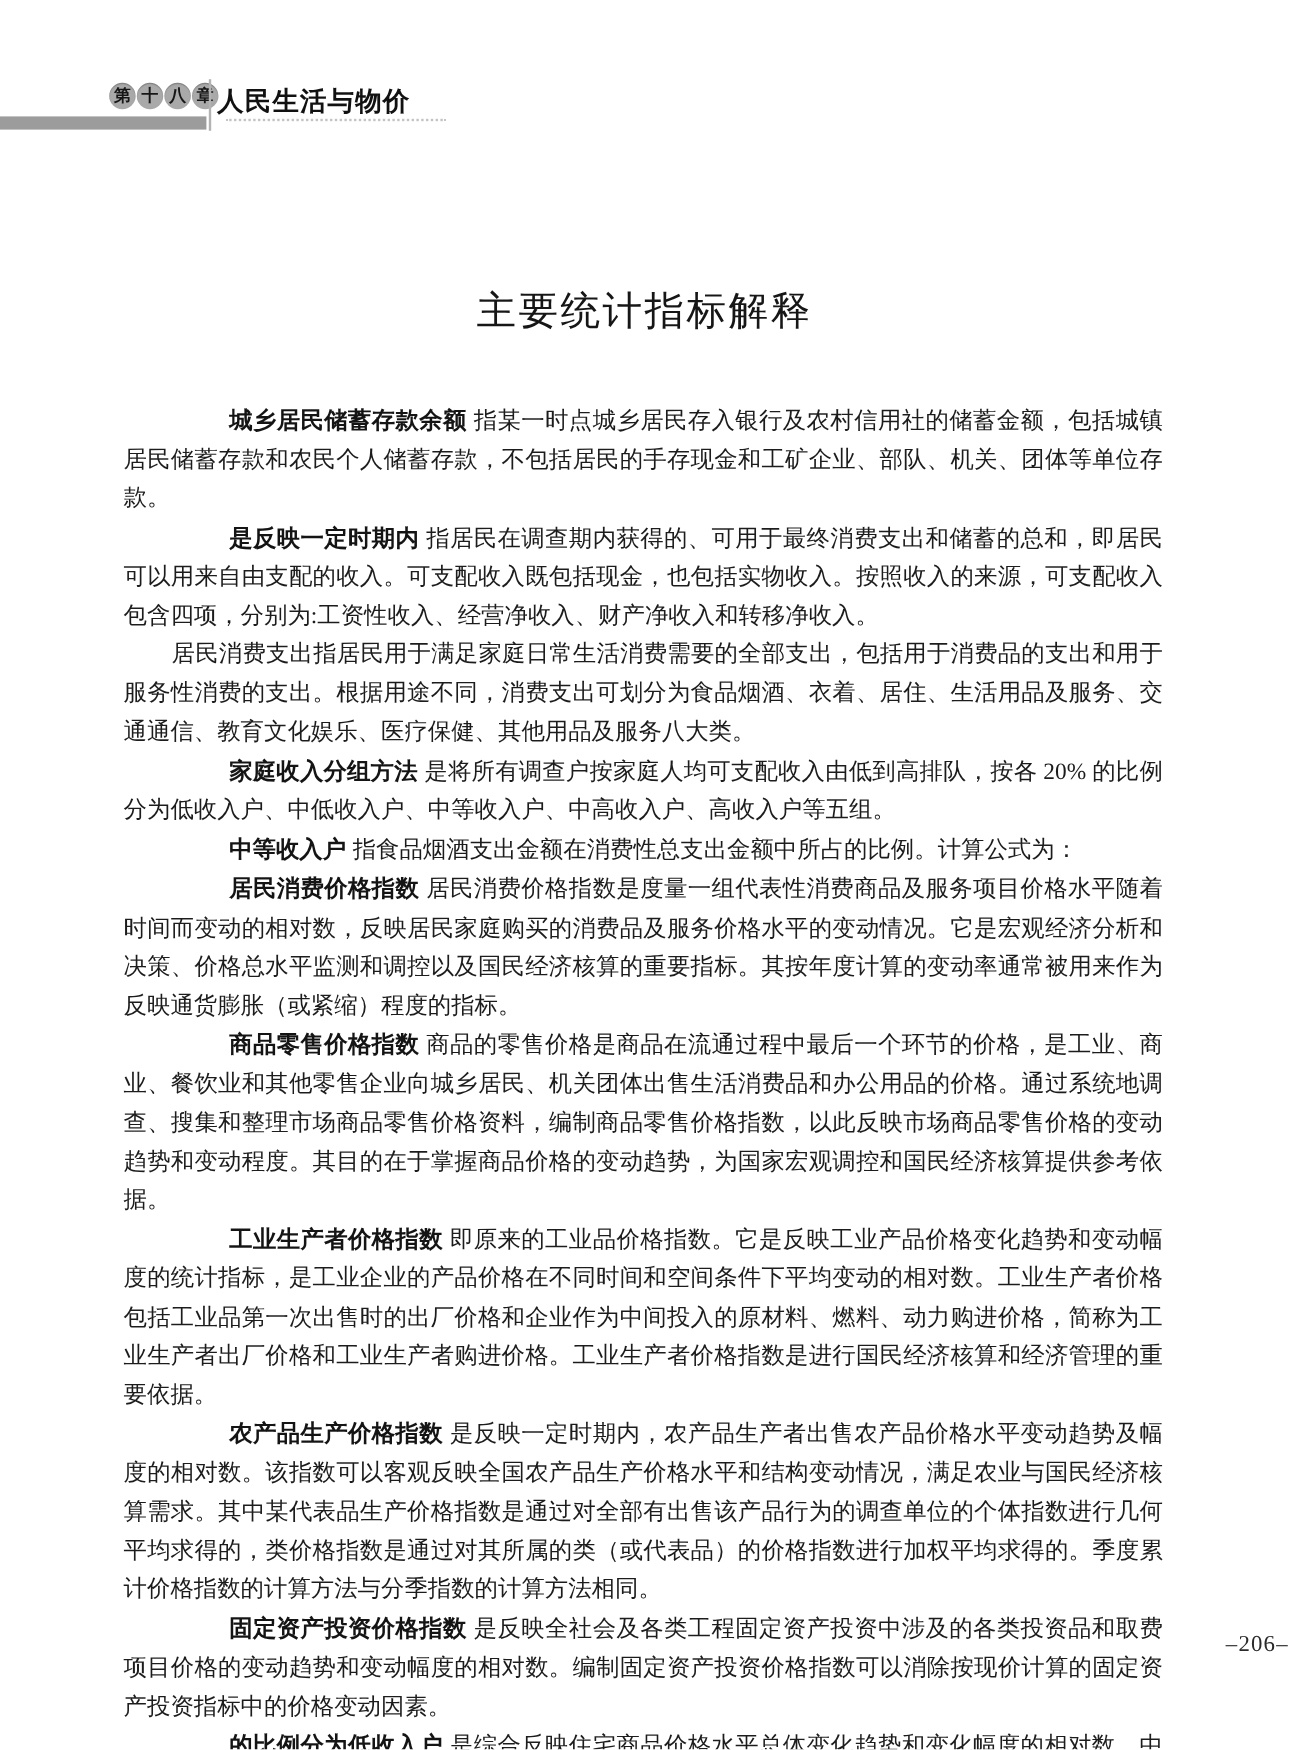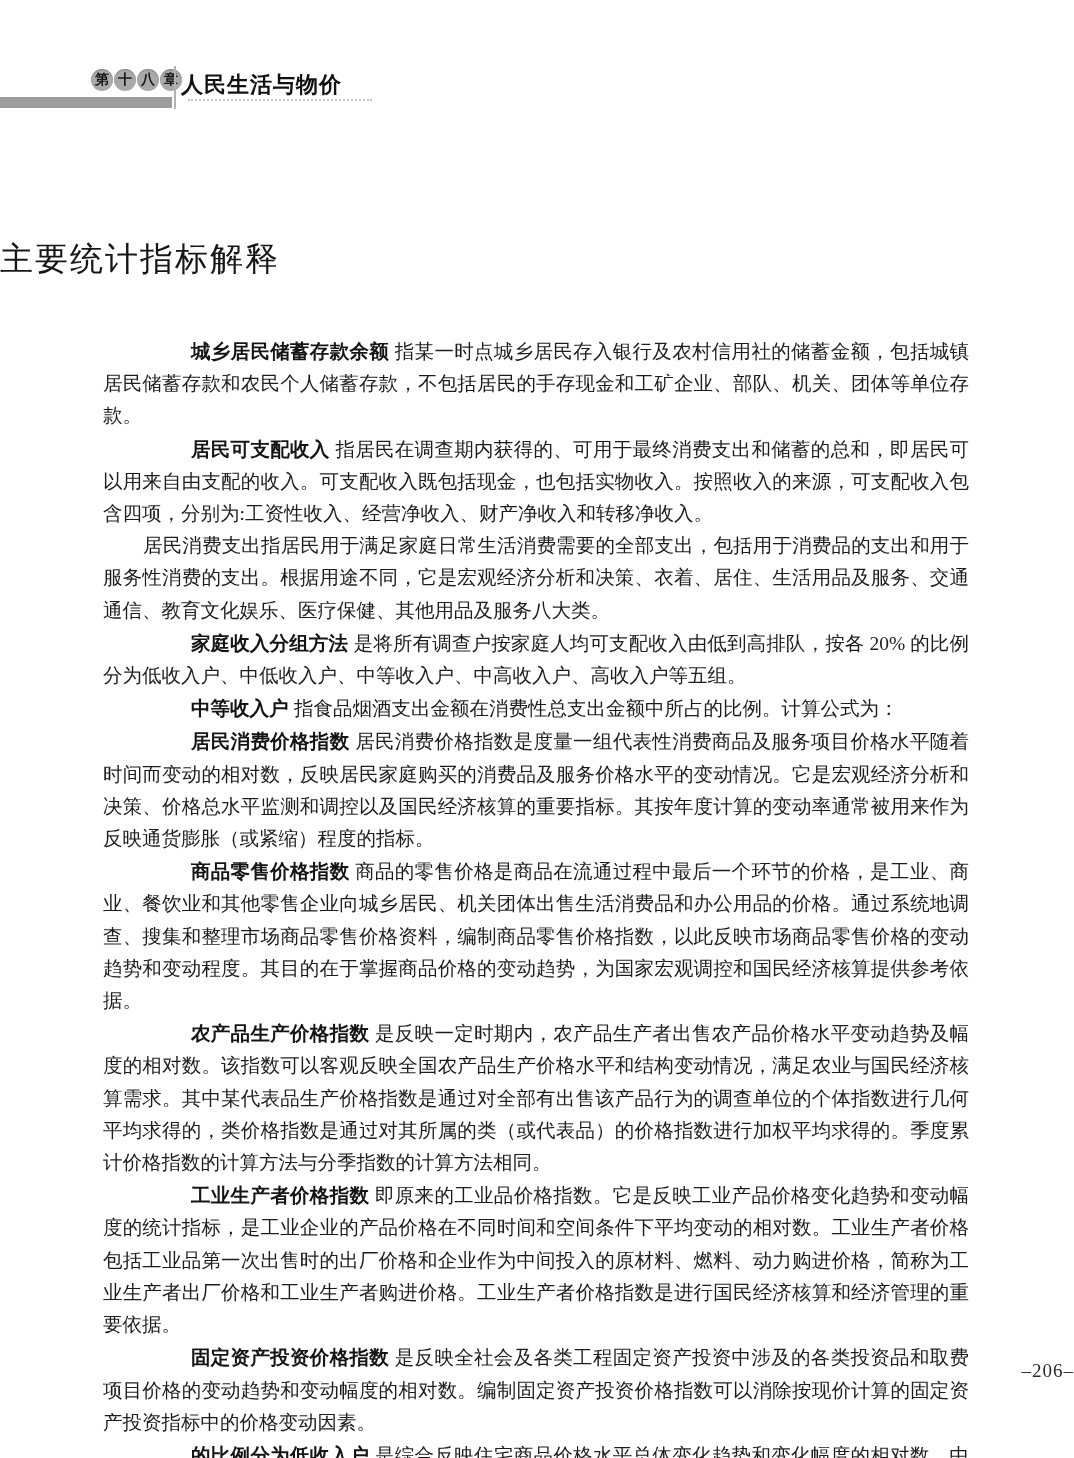--- a/index.html
+++ b/index.html
@@ -20,21 +20,21 @@
   .divider { position:absolute; left:174px; top:66px; width:2px; height:43px; background:#b3b3b3; }
   .chapter-title {
     position:absolute; left:181px; top:70px;
     font-family:"Liberation Sans", sans-serif; font-weight:bold;
     font-size:22px; color:#111; letter-spacing:1px; white-space:nowrap;
   }
   .dotted-rule { position:absolute; left:188px; top:99px; width:184px; border-bottom:2px dotted #c4c4c4; }
 
   
   .main-title {
-    position:absolute; top:237px; left:0; width:100%; 
+    position:absolute; top:237px; left:0; width:100%; text-align:center;
     font-family:Liberation Mono, monospace; font-weight:500;
     font-size:33px; color:#161616; letter-spacing:2px;
   }
 
   
   .content {
     position:absolute; left:103px; top:335px; width:866px;
     font-size:19.5px; line-height:32.2px; text-align:justify;
   }
   .content p { margin:0; text-indent:2.05em; }
@@ -61,27 +61,27 @@
       <span class="circle">章</span>
     </div>
   <div class="divider"></div>
   <div class="chapter-title">人民生活与物价</div>
   <div class="dotted-rule"></div>
 
   <div class="main-title">主要统计指标解释</div>
 
   <div class="content">
       <p><span class="term">城乡居民储蓄存款余额 </span>指某一时点城乡居民存入银行及农村信用社的储蓄金额，包括城镇居民储蓄存款和农民个人储蓄存款，不包括居民的手存现金和工矿企业、部队、机关、团体等单位存款。</p>
-      <p><span class="term">居民可支配收入 </span>指居民在调查期内获得的、可用于最终消费支出和储蓄的总和，即居民可以用来自由支配的收入。可支配收入既包括现金，也包括实物收入。按照收入的来源，可支配收入包含四项，分别为:工资性收入、经营净收入、财产净收入和转移净收入。</p>
-      <p>居民消费支出指居民用于满足家庭日常生活消费需要的全部支出，包括用于消费品的支出和用于服务性消费的支出。根据用途不同，它是宏观经济分析和决策、衣着、居住、生活用品及服务、交通通信、教育文化娱乐、医疗保健、其他用品及服务八大类。</p>
+      <p><span class="term">是反映一定时期内 </span>指居民在调查期内获得的、可用于最终消费支出和储蓄的总和，即居民可以用来自由支配的收入。可支配收入既包括现金，也包括实物收入。按照收入的来源，可支配收入包含四项，分别为:工资性收入、经营净收入、财产净收入和转移净收入。</p>
+      <p>居民消费支出指居民用于满足家庭日常生活消费需要的全部支出，包括用于消费品的支出和用于服务性消费的支出。根据用途不同，消费支出可划分为食品烟酒、衣着、居住、生活用品及服务、交通通信、教育文化娱乐、医疗保健、其他用品及服务八大类。</p>
       <p><span class="term">家庭收入分组方法 </span>是将所有调查户按家庭人均可支配收入由低到高排队，按各 20% 的比例分为低收入户、中低收入户、中等收入户、中高收入户、高收入户等五组。</p>
       <p><span class="term">中等收入户 </span>指食品烟酒支出金额在消费性总支出金额中所占的比例。计算公式为：</p>
       <p><span class="term">居民消费价格指数 </span>居民消费价格指数是度量一组代表性消费商品及服务项目价格水平随着时间而变动的相对数，反映居民家庭购买的消费品及服务价格水平的变动情况。它是宏观经济分析和决策、价格总水平监测和调控以及国民经济核算的重要指标。其按年度计算的变动率通常被用来作为反映通货膨胀（或紧缩）程度的指标。</p>
       <p><span class="term">商品零售价格指数 </span>商品的零售价格是商品在流通过程中最后一个环节的价格，是工业、商业、餐饮业和其他零售企业向城乡居民、机关团体出售生活消费品和办公用品的价格。通过系统地调查、搜集和整理市场商品零售价格资料，编制商品零售价格指数，以此反映市场商品零售价格的变动趋势和变动程度。其目的在于掌握商品价格的变动趋势，为国家宏观调控和国民经济核算提供参考依据。</p>
+      <p><span class="term">工业生产者价格指数 </span>即原来的工业品价格指数。它是反映工业产品价格变化趋势和变动幅度的统计指标，是工业企业的产品价格在不同时间和空间条件下平均变动的相对数。工业生产者价格包括工业品第一次出售时的出厂价格和企业作为中间投入的原材料、燃料、动力购进价格，简称为工业生产者出厂价格和工业生产者购进价格。工业生产者价格指数是进行国民经济核算和经济管理的重要依据。</p>
       <p><span class="term">农产品生产价格指数 </span>是反映一定时期内，农产品生产者出售农产品价格水平变动趋势及幅度的相对数。该指数可以客观反映全国农产品生产价格水平和结构变动情况，满足农业与国民经济核算需求。其中某代表品生产价格指数是通过对全部有出售该产品行为的调查单位的个体指数进行几何平均求得的，类价格指数是通过对其所属的类（或代表品）的价格指数进行加权平均求得的。季度累计价格指数的计算方法与分季指数的计算方法相同。</p>
-      <p><span class="term">工业生产者价格指数 </span>即原来的工业品价格指数。它是反映工业产品价格变化趋势和变动幅度的统计指标，是工业企业的产品价格在不同时间和空间条件下平均变动的相对数。工业生产者价格包括工业品第一次出售时的出厂价格和企业作为中间投入的原材料、燃料、动力购进价格，简称为工业生产者出厂价格和工业生产者购进价格。工业生产者价格指数是进行国民经济核算和经济管理的重要依据。</p>
       <p><span class="term">固定资产投资价格指数 </span>是反映全社会及各类工程固定资产投资中涉及的各类投资品和取费项目价格的变动趋势和变动幅度的相对数。编制固定资产投资价格指数可以消除按现价计算的固定资产投资指标中的价格变动因素。</p>
       <p><span class="term">的比例分为低收入户 </span>是综合反映住宅商品价格水平总体变化趋势和变化幅度的相对数。中国住宅销售价格指数由 70 个大中城市的新建住宅销售价格指数和二手住宅销售价格指数组成。</p>
     </div>
 
   <div class="page-number">–206–</div>
 
 </div>
 
 </body></html>

